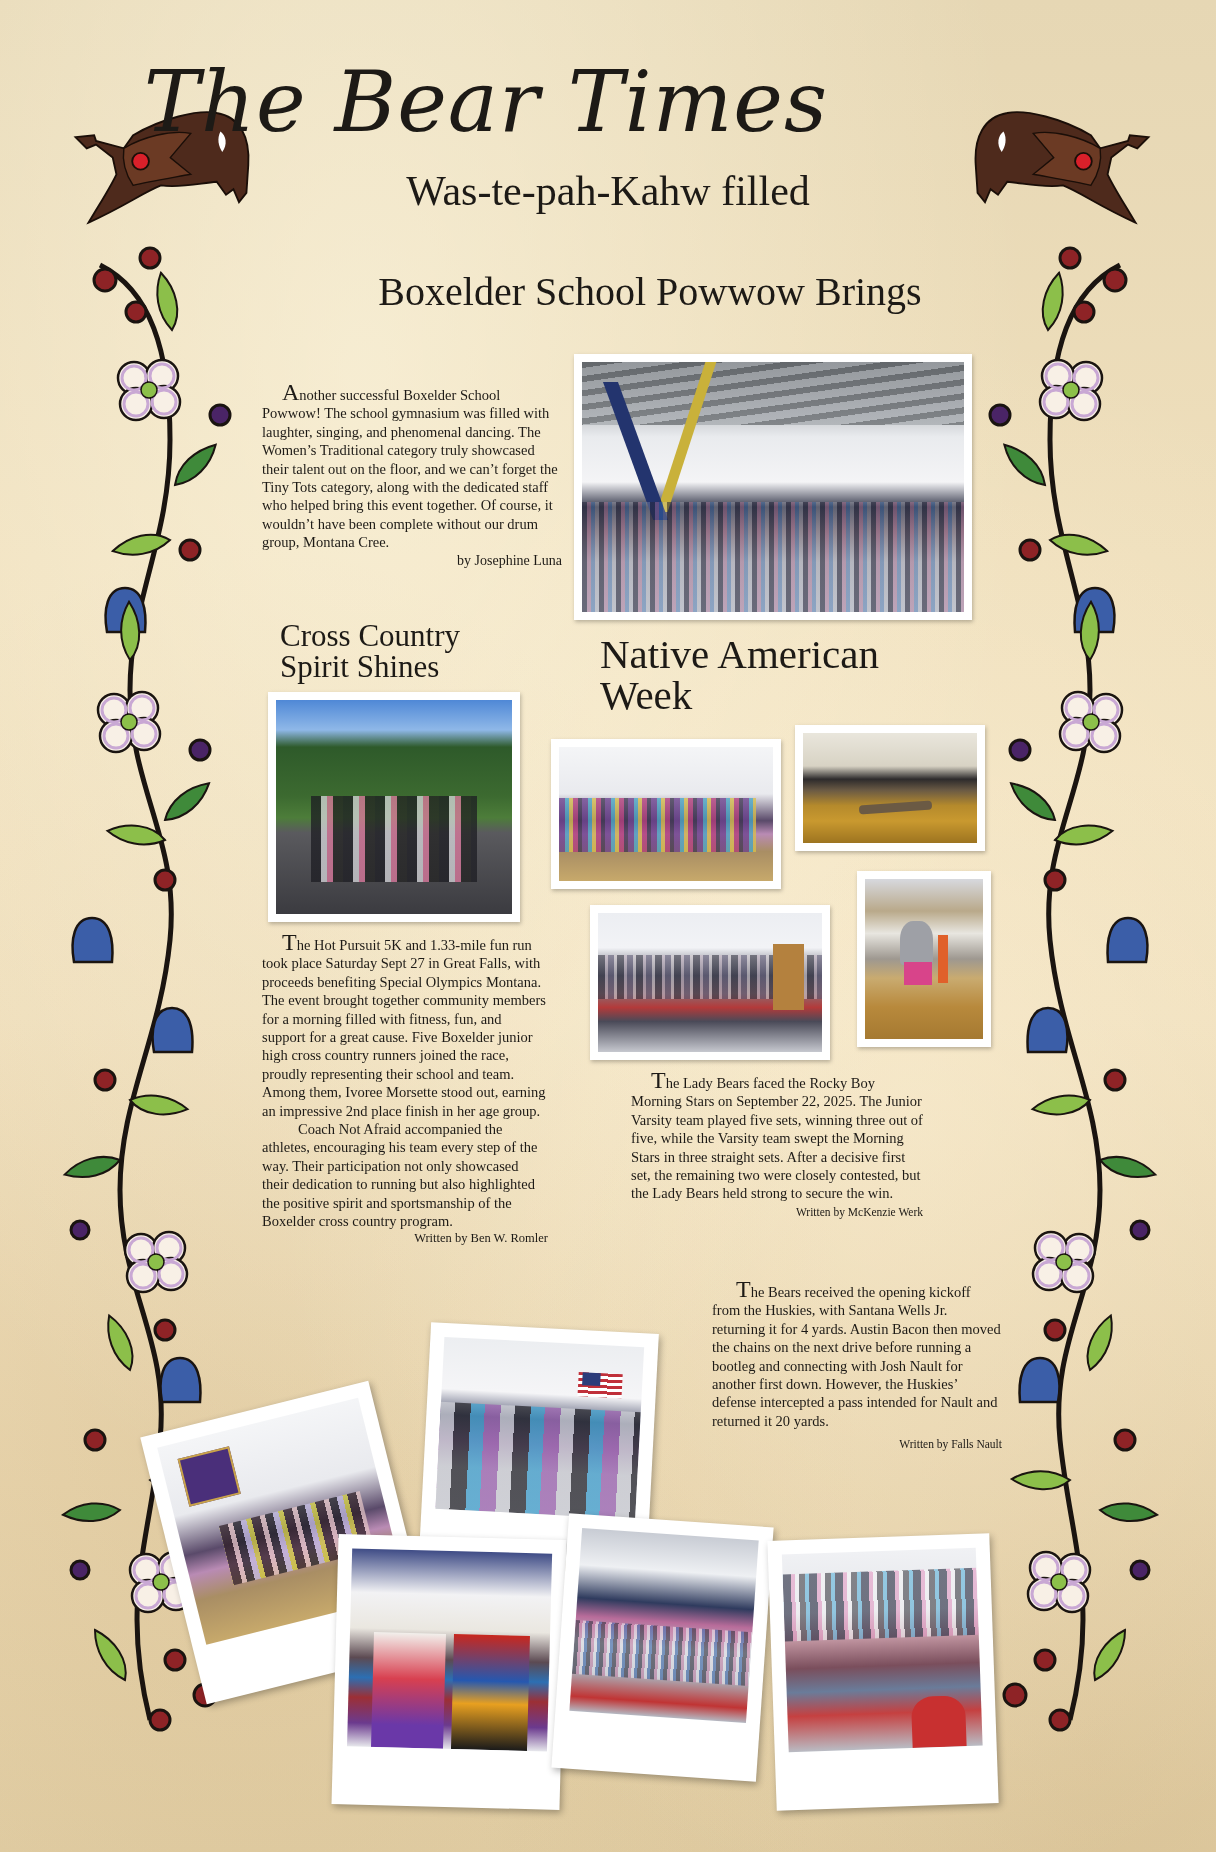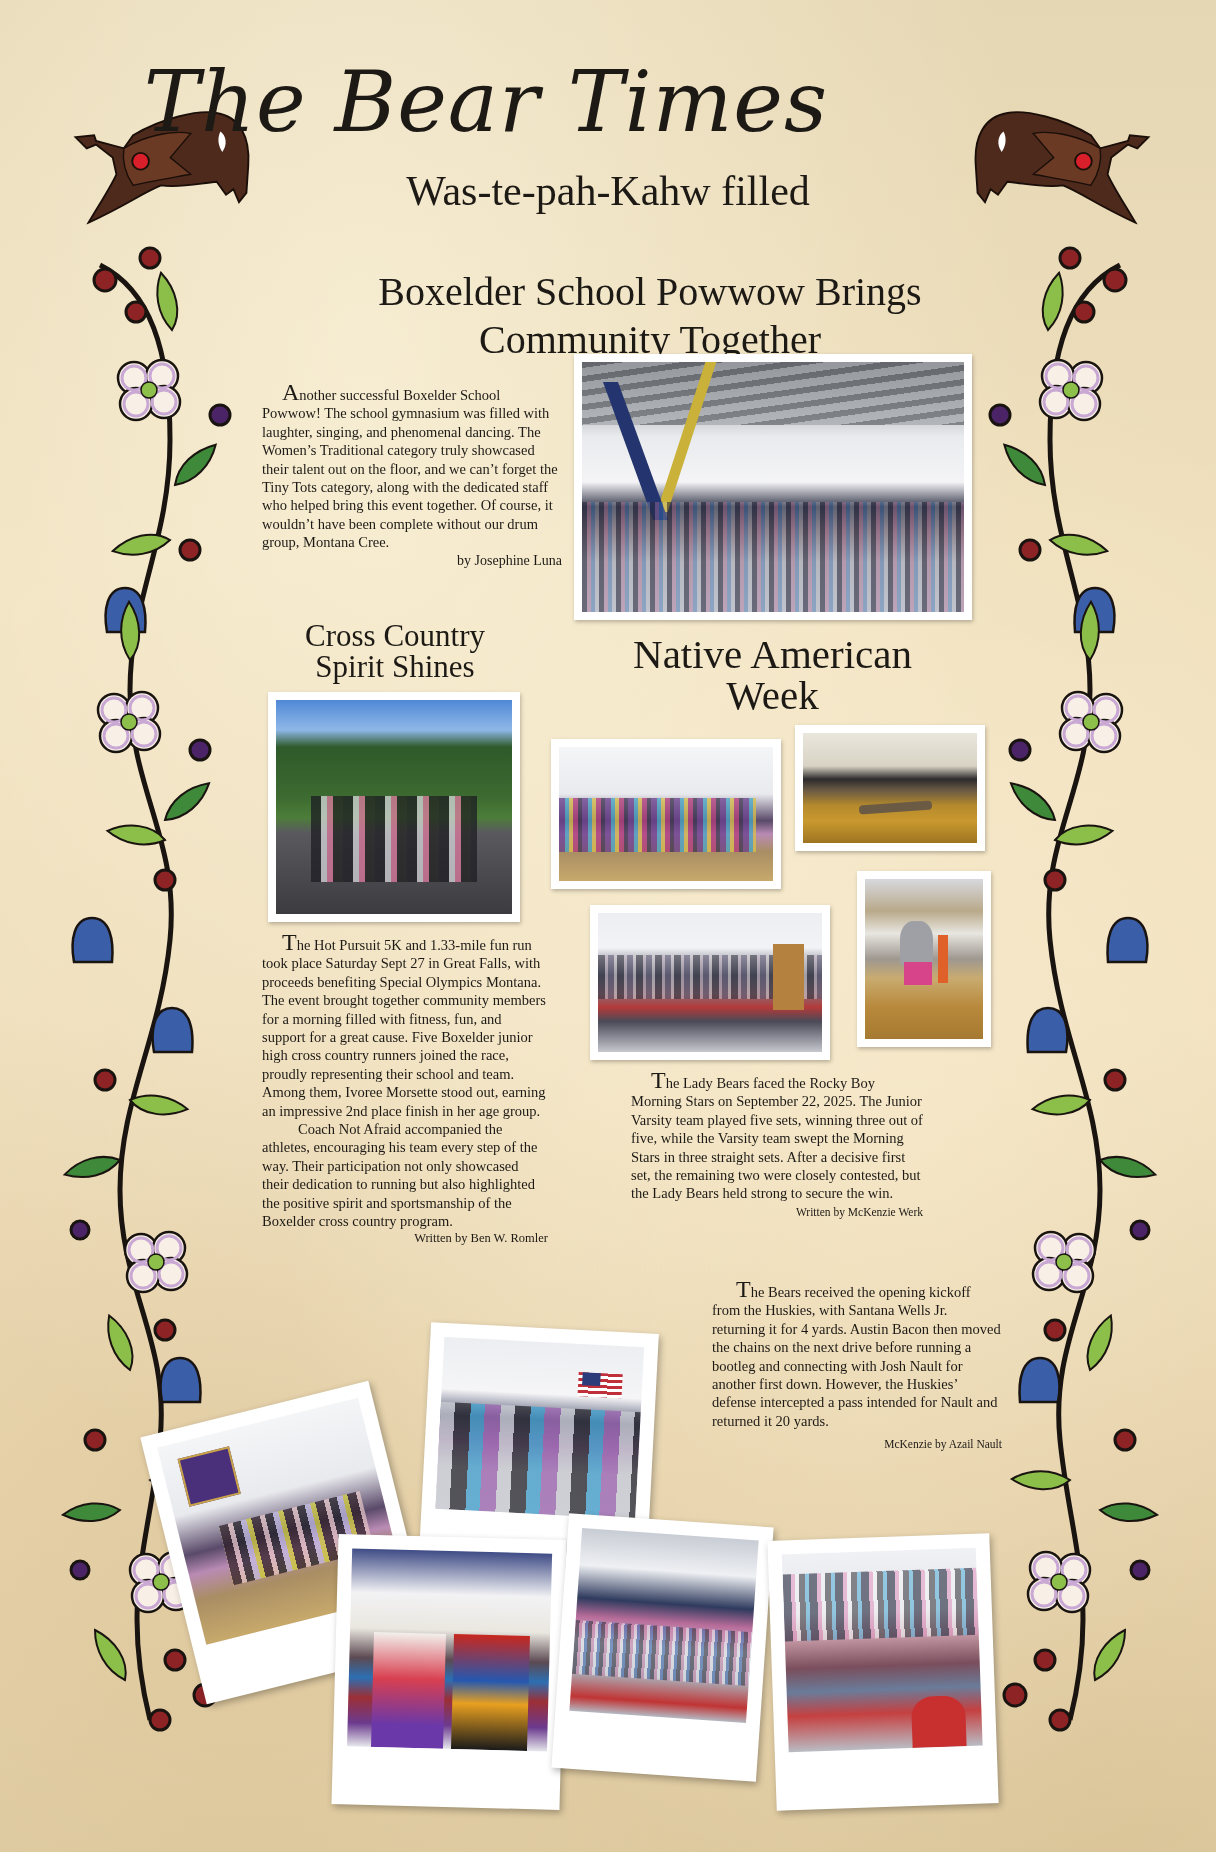--- a/index.html
+++ b/index.html
@@ -9,21 +9,21 @@
       radial-gradient(ellipse at 30% 20%, rgba(255,250,230,0.55), rgba(255,250,230,0) 55%),
       radial-gradient(ellipse at 75% 60%, rgba(255,245,220,0.45), rgba(255,245,220,0) 50%),
       radial-gradient(ellipse at 20% 80%, rgba(200,170,120,0.25), rgba(200,170,120,0) 45%),
       radial-gradient(ellipse at 90% 95%, rgba(200,170,120,0.3), rgba(200,170,120,0) 40%),
       linear-gradient(180deg,#e6d7b4 0%,#efdfbc 30%,#f2e2c0 55%,#ead7b0 80%,#e2cfa6 100%);
   }
   .abs{position:absolute;}
   .masthead-title{left:0;width:972px;top:60px;text-align:center;font-family:"DejaVu Serif",serif;font-style:italic;font-size:84px;letter-spacing:1px;line-height:1;}
   .masthead-sub{left:0;width:1216px;top:170px;text-align:center;font-size:42px;line-height:1;}
   .headline{text-align:center;font-size:40px;line-height:1.2;margin-top:16px;}
-  .subhead{text-align:center;line-height:1.0;}
+  .subhead{line-height:1.0;}
   .body-text{font-size:14.5px;line-height:18.4px;text-align:left;}
   .body-text p{margin:0;}
   .indent{text-indent:20px;}
   .dropcap{font-size:24px;line-height:1;}
   .byline{text-align:right;font-size:12.5px;}
   .photo{background:#fff;padding:8px;box-sizing:border-box;box-shadow:1px 2px 4px rgba(0,0,0,0.25);}
   .photo .img{width:100%;height:100%;position:relative;overflow:hidden;}
   .polaroid{background:#fff;box-sizing:border-box;padding:14px 14px 58px 14px;box-shadow:2px 3px 7px rgba(0,0,0,0.3);}
   .polaroid .img{width:100%;height:100%;position:relative;overflow:hidden;}
   
@@ -161,21 +161,20 @@
   <circle cx="145" cy="1455" r="11" fill="#8e2326" stroke="#1a1410" stroke-width="3"></circle>
   <circle cx="100" cy="1480" r="10" fill="#8e2326" stroke="#1a1410" stroke-width="3"></circle>
   <use href="#leafL" transform="translate(65,1440) rotate(-90)"></use>
 </svg>
 
 <div class="abs masthead-title">The Bear Times</div>
 <div class="abs masthead-sub">Was-te-pah-Kahw filled</div>
 
 <div class="abs headline" style="left:300px;top:252px;width:700px;">
   <div>Boxelder School Powwow Brings</div>
-  <div>Community Together</div>
 </div>
 <div class="abs body-text" style="left:262px;top:380px;width:300px;">
   <p class="indent"><span class="dropcap">A</span><span>nother successful Boxelder School Powwow! The school gymnasium was filled with laughter, singing, and phenomenal dancing. The Women’s Traditional category truly showcased their talent out on the floor, and we can’t forget the Tiny Tots category, along with the dedicated staff who helped bring this event together. Of course, it wouldn’t have been complete without our drum group, Montana Cree.</span></p>
   <div class="byline" style="font-size:14px;">by Josephine Luna</div>
 </div>
 <div class="abs photo" style="left:574px;top:354px;width:398px;height:266px;">
   <div class="img gym">
     <div class="abs" style="left:0;top:0;width:100%;height:25%;background:repeating-linear-gradient(172deg,#5e6266 0 6px,#a4a8ad 6px 14px);opacity:.7"></div>
     <div class="abs" style="left:26%;top:0;width:3%;height:60%;background:#c9b13a;transform:skewX(-18deg)"></div>
     <div class="abs" style="left:12%;top:8%;width:4%;height:55%;background:#23346e;transform:skewX(20deg)"></div>
@@ -229,21 +228,21 @@
 <div class="abs" style="left:631px;top:1068px;width:292px;">
   <div class="body-text">
     <p class="indent"><span class="dropcap">T</span><span>he Lady Bears faced the Rocky Boy Morning Stars on September 22, 2025. The Junior Varsity team played five sets, winning three out of five, while the Varsity team swept the Morning Stars in three straight sets. After a decisive first set, the remaining two were closely contested, but the Lady Bears held strong to secure the win.</span></p>
     <div class="byline" style="font-size:11.5px;">Written by McKenzie Werk</div>
   </div>
 </div>
 
 <div class="abs" style="left:712px;top:1277px;width:290px;">
   <div class="body-text">
     <p class="indent" style="text-indent:24px;"><span class="dropcap">T</span><span>he Bears received the opening kickoff from the Huskies, with Santana Wells Jr. returning it for 4 yards. Austin Bacon then moved the chains on the next drive before running a bootleg and connecting with Josh Nault for another first down. However, the Huskies’ defense intercepted a pass intended for Nault and returned it 20 yards.</span></p>
-    <div class="byline" style="font-size:11.5px;margin-top:5px;">McKenzie by Azail Nault</div>
+    <div class="byline" style="font-size:11.5px;margin-top:5px;">Written by Falls Nault</div>
   </div>
 </div>
 
 <div class="abs polaroid" style="left:170px;top:1405px;width:235px;height:275px;transform:rotate(-14deg);">
   <div class="img dance">
     <div class="abs" style="left:8%;top:8%;width:24%;height:22%;background:#4a2f7a;border:2px solid #c9a34a"></div>
     <div class="abs" style="left:20%;top:45%;width:70%;height:30%;background:repeating-linear-gradient(90deg,#2a1a20 0 9px,#e8c8c8 9px 14px,#1c1c22 14px 22px,#c7c0e8 22px 28px,#d7d43a 28px 33px);opacity:.7"></div>
   </div>
 </div>
 <div class="abs polaroid" style="left:425px;top:1328px;width:228px;height:230px;padding-bottom:44px;transform:rotate(3deg);">

